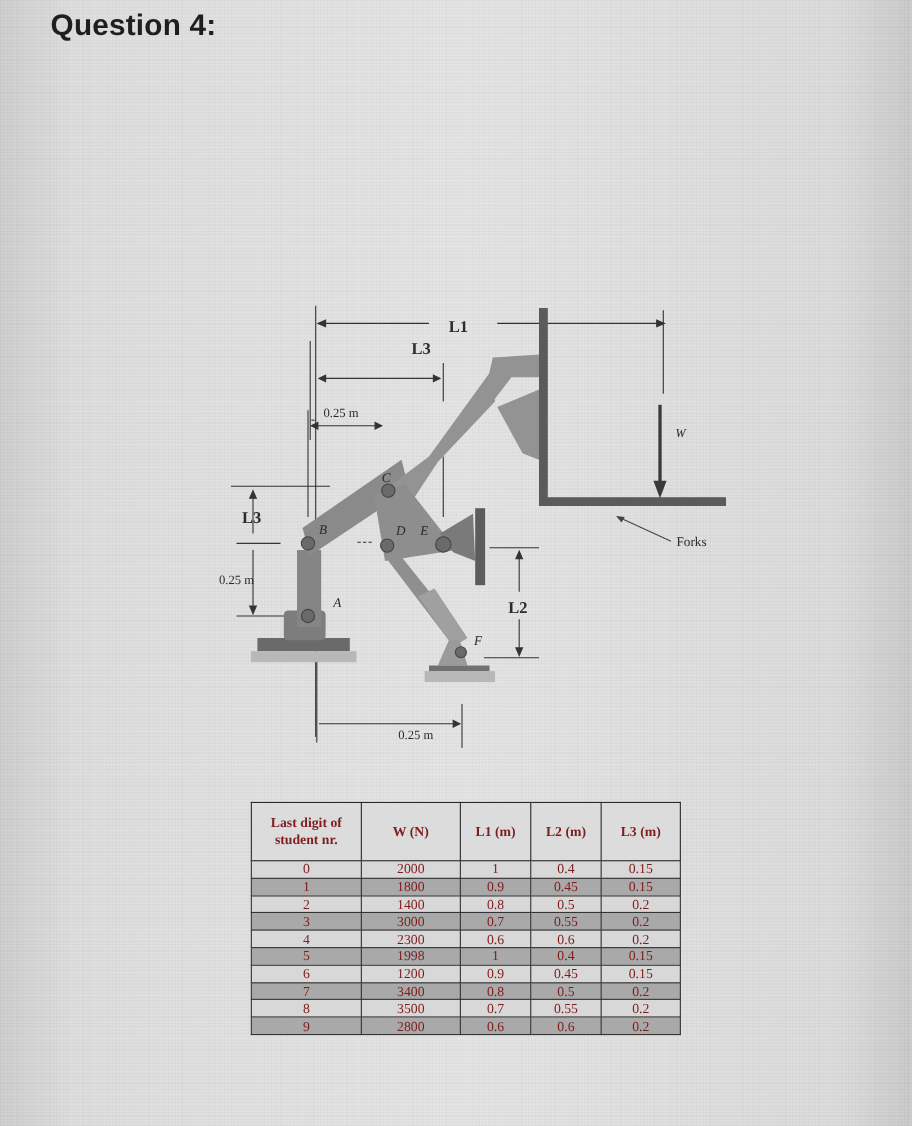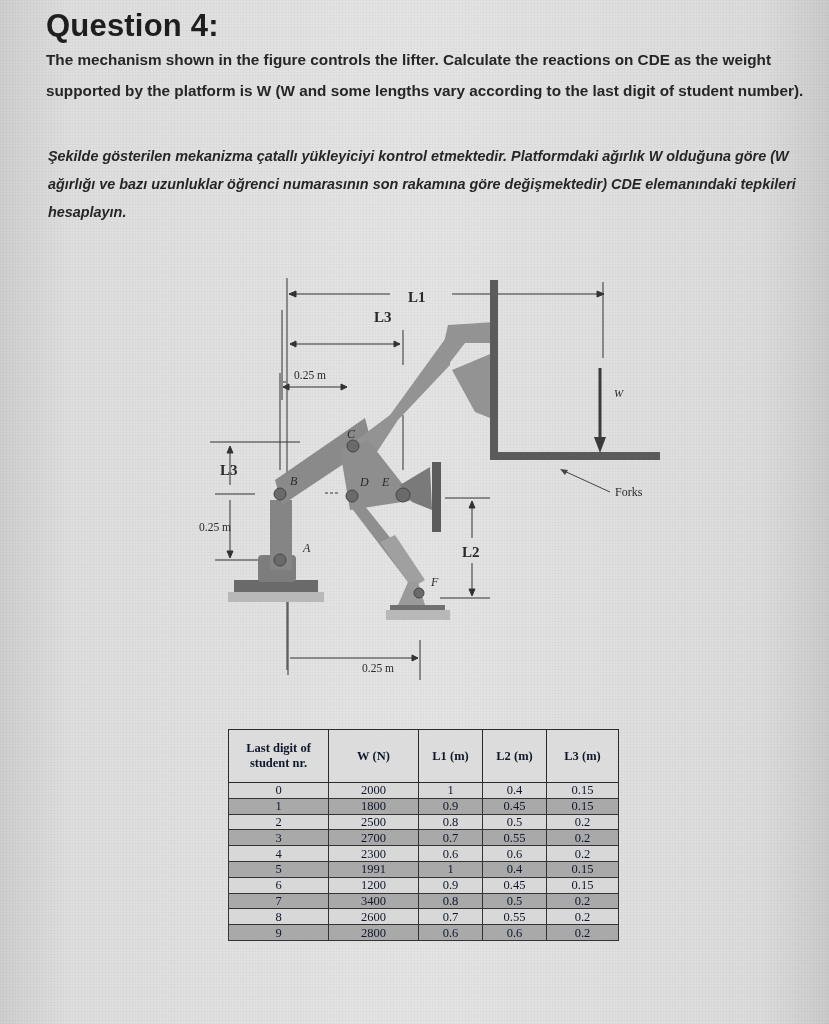--- a/index.html
+++ b/index.html
@@ -5,40 +5,38 @@
     html, body { margin:0; padding:0; }
     body {
       width:829px; height:1024px; overflow:hidden;
       background: linear-gradient(90deg,#cfcfcf 0%,#dedede 8%,#e4e4e4 50%,#dcdcdc 92%,#cbcbcb 100%);
       font-family:"Liberation Sans", sans-serif; color:#1e1e1e; position:relative;
     }
     .page { position:absolute; inset:0;
       background-image: repeating-linear-gradient(0deg, rgba(0,0,0,0.025) 0 1px, transparent 1px 3px),
                         repeating-linear-gradient(90deg, rgba(0,0,0,0.02) 0 1px, transparent 1px 3px);
     }
-    .q-title { position:absolute; left:46px; top:8px; font-size:31px; font-weight:bold; letter-spacing:0.2px; }
+    .q-title { position:absolute; left:46px; top:8px; font-size:27px; font-weight:bold; letter-spacing:0.2px; }
     .q-en { position:absolute; left:46px; top:44px; width:780px; font-size:15.3px; font-weight:bold; line-height:31px; color:#262626; }
     .q-tr { position:absolute; left:48px; top:142px; width:775px; font-size:14.4px; font-weight:bold; font-style:italic; line-height:28px; color:#262626; }
     .diagram { position:absolute; left:190px; top:270px; width:470px; height:420px; }
     .lbl { font-family:"Liberation Serif", serif; fill:#2a2a2a; }
     .table-wrap { position:absolute; left:228px; top:729px; }
-    table { border-collapse:collapse; font-family:"Liberation Serif", serif; font-size:12.5px; color:#0f172a; }
+    table { border-collapse:collapse; font-family:"Liberation Serif", serif; font-size:12.5px; color:#7f1d1d; }
     th { border:1.5px solid #2a2a2a; background:#dcdcdc; font-weight:bold; height:52px; padding:0 4px; font-size:12.5px; }
     td { border:1px solid #333; text-align:center; height:14.8px; line-height:14px; padding:0; }
     tr.odd td { background:#a9a9a9; }
     tr.even td { background:#d8d8d8; }
     col.c0{width:100px} col.c1{width:90px} col.c2{width:64px} col.c3{width:64px} col.c4{width:72px}
   </style>
 </head>
 <body>
 <div class="page">
 
   <div class="q-title">Question 4:</div>
-  <div class="q-en">The mechanism shown in the figure controls the lifter. Calculate the reactions on CDE as the weight supported by the platform is W (W and some lengths vary according to the last digit of student number).</div>
-  <div class="q-tr">Şekilde gösterilen mekanizma çatallı yükleyiciyi kontrol etmektedir. Platformdaki ağırlık W olduğuna göre (W ağırlığı ve bazı uzunluklar öğrenci numarasının son rakamına göre değişmektedir) CDE elemanındaki tepkileri hesaplayın.</div>
 
   <svg class="diagram" viewBox="0 0 470 420">
     <g stroke="#333" stroke-width="1" fill="none">
       <line x1="97" y1="8" x2="97" y2="400"></line>
       <line x1="99" y1="24" x2="200" y2="24"></line>
         <polygon points="99,24 106,21 106,27" fill="#333"></polygon>
       <line x1="262" y1="24" x2="414" y2="24"></line>
         <polygon points="414,24 407,21 407,27" fill="#333"></polygon>
       <line x1="100" y1="74" x2="210" y2="74"></line>
         <polygon points="100,74 106,71 106,77" fill="#333"></polygon>
@@ -147,63 +145,63 @@
           </tr>
         <tr class="odd">
             <td>1</td>
             <td>1800</td>
             <td>0.9</td>
             <td>0.45</td>
             <td>0.15</td>
           </tr>
         <tr class="even">
             <td>2</td>
-            <td>2500</td>
+            <td>1400</td>
             <td>0.8</td>
             <td>0.5</td>
             <td>0.2</td>
           </tr>
         <tr class="odd">
             <td>3</td>
-            <td>2700</td>
+            <td>3000</td>
             <td>0.7</td>
             <td>0.55</td>
             <td>0.2</td>
           </tr>
         <tr class="even">
             <td>4</td>
             <td>2300</td>
             <td>0.6</td>
             <td>0.6</td>
             <td>0.2</td>
           </tr>
         <tr class="odd">
             <td>5</td>
-            <td>1991</td>
+            <td>1998</td>
             <td>1</td>
             <td>0.4</td>
             <td>0.15</td>
           </tr>
         <tr class="even">
             <td>6</td>
             <td>1200</td>
             <td>0.9</td>
             <td>0.45</td>
             <td>0.15</td>
           </tr>
         <tr class="odd">
             <td>7</td>
             <td>3400</td>
             <td>0.8</td>
             <td>0.5</td>
             <td>0.2</td>
           </tr>
         <tr class="even">
             <td>8</td>
-            <td>2600</td>
+            <td>3500</td>
             <td>0.7</td>
             <td>0.55</td>
             <td>0.2</td>
           </tr>
         <tr class="odd">
             <td>9</td>
             <td>2800</td>
             <td>0.6</td>
             <td>0.6</td>
             <td>0.2</td>

